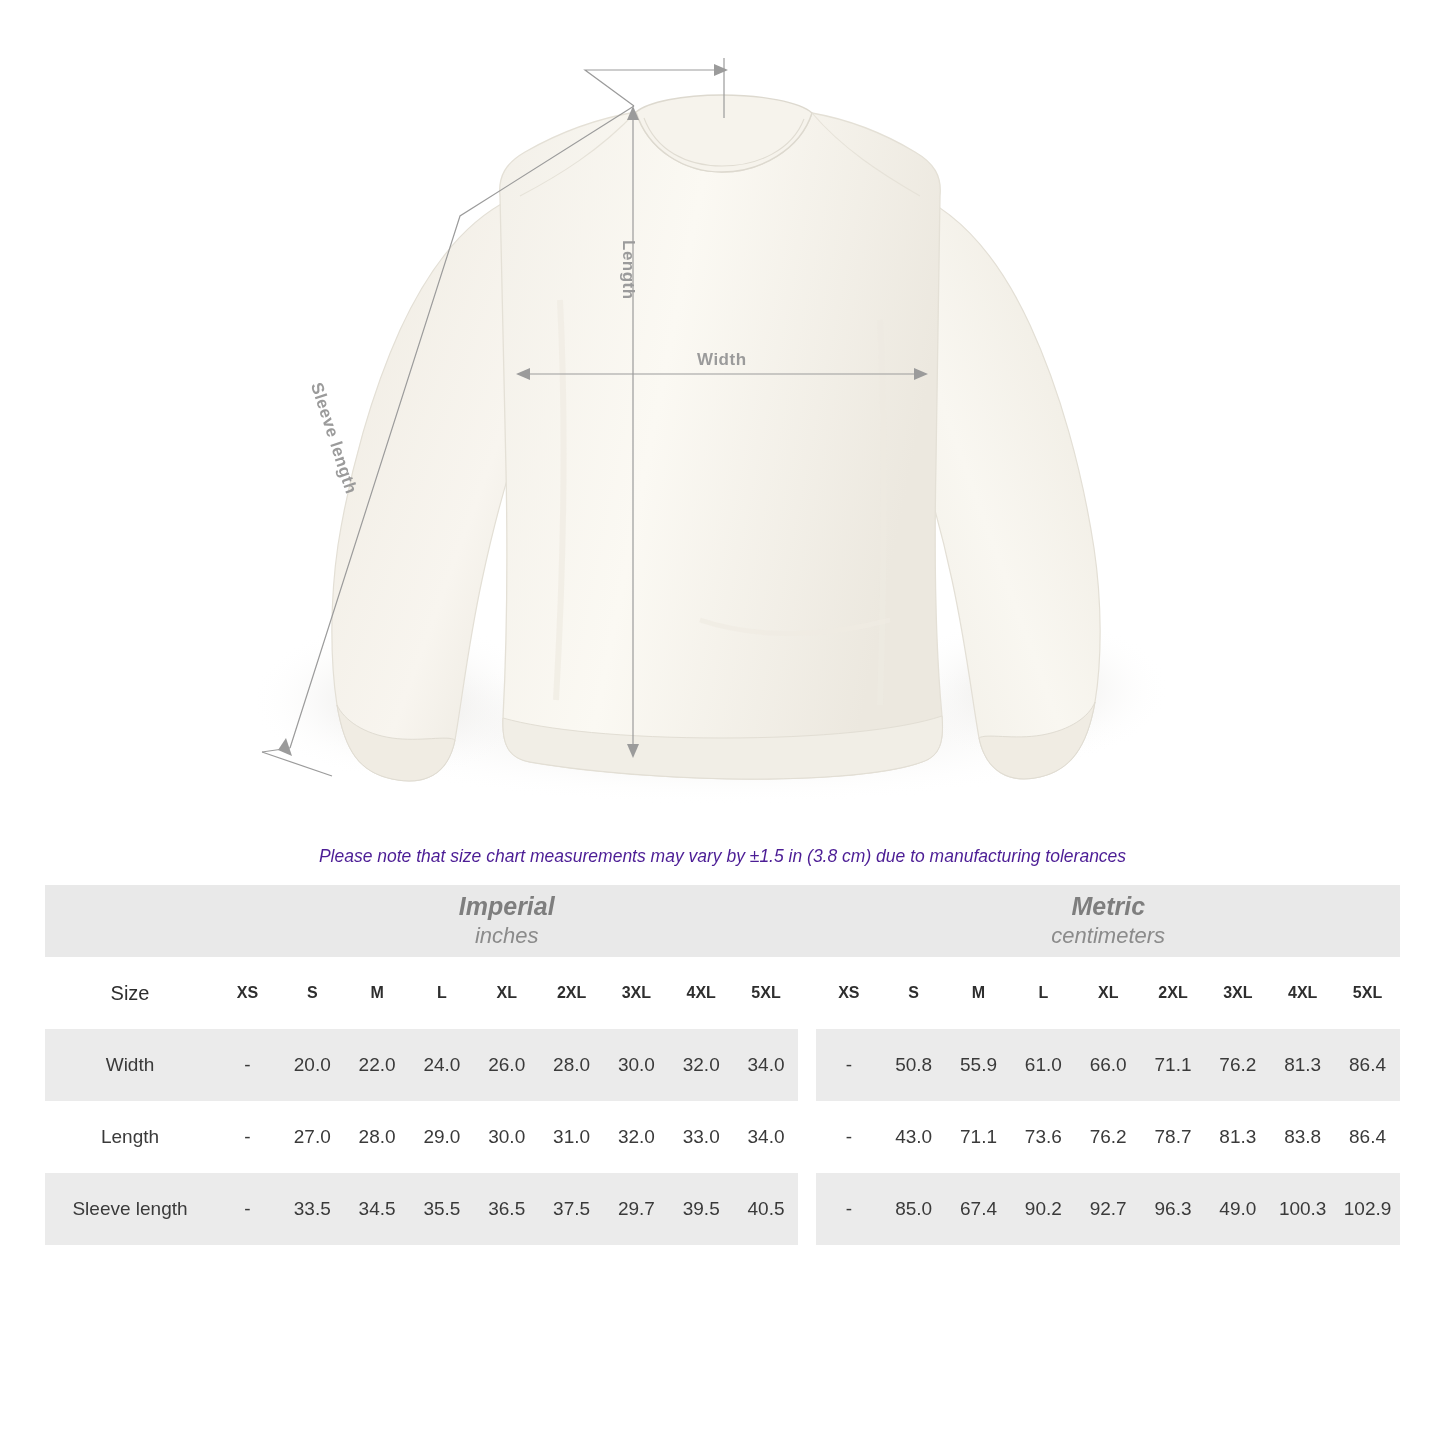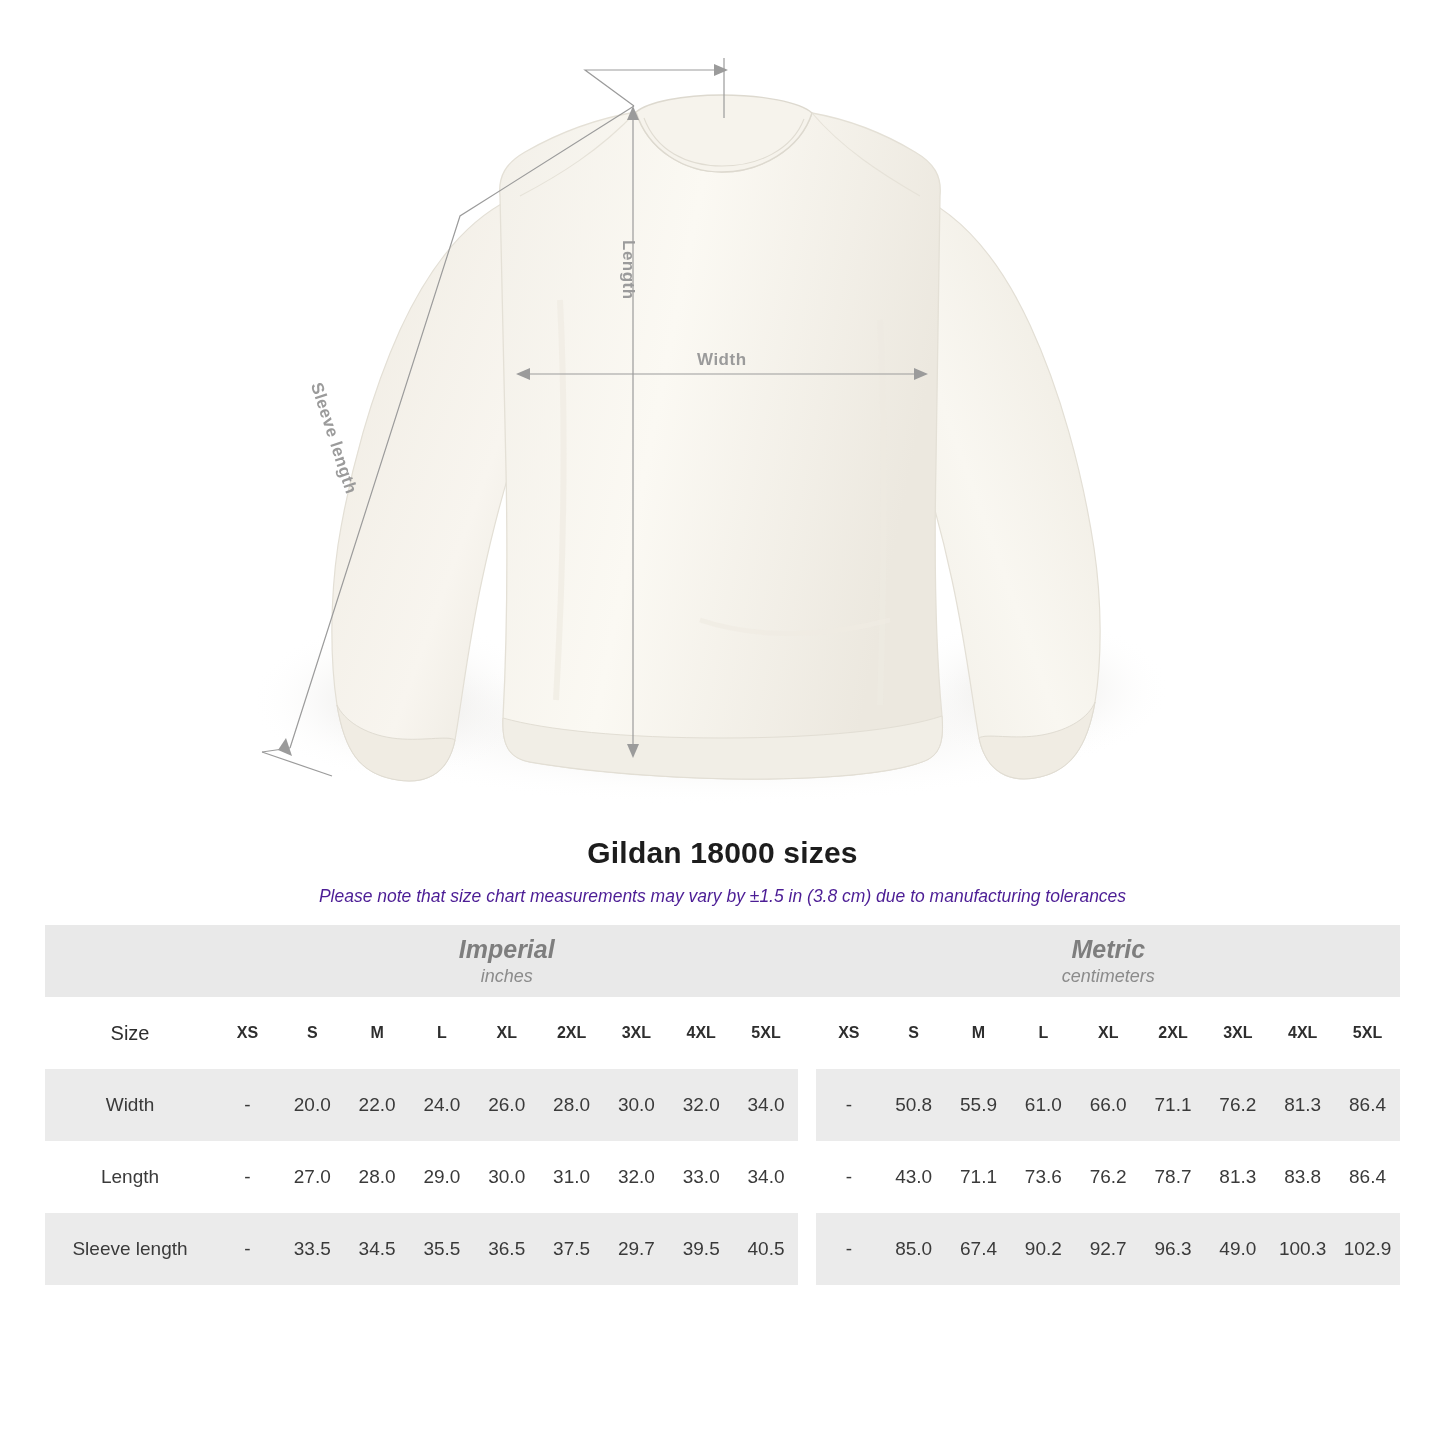--- a/index.html
+++ b/index.html
@@ -97,21 +97,21 @@
     height: 112px;
   }
   .unit-name {
     font-size: 25px;
     font-style: italic;
     font-weight: bold;
     color: #7e7e7e;
     line-height: 1.25;
   }
   .unit-sub {
-    font-size: 18px;
+    font-size: 22px;
     font-style: italic;
     color: #8b8b8b;
     line-height: 1.3;
   }
   tr.header-row td {
     background: #ffffff;
     font-size: 16px;
     color: #2e2e2e;
   }
   tr.header-row td.rowlabel {
@@ -222,21 +222,20 @@
       </g>
     </svg>
   </div>
 
   <div class="dim-label label-length">Length</div>
   <div class="dim-label label-width">Width</div>
   <div class="dim-label label-sleeve">Sleeve length</div>
 </div>
 
 <div class="title-block">
-  <div class="chart-title">Gildan 18000 sizes</div>
   <div class="chart-note">Please note that size chart measurements may vary by ±1.5 in (3.8 cm) due to manufacturing tolerances</div>
 </div>
 
 <div class="table-wrap">
   <table class="size-table">
     <colgroup>
       <col class="col-label">
       <col>
         <col>
         <col>

